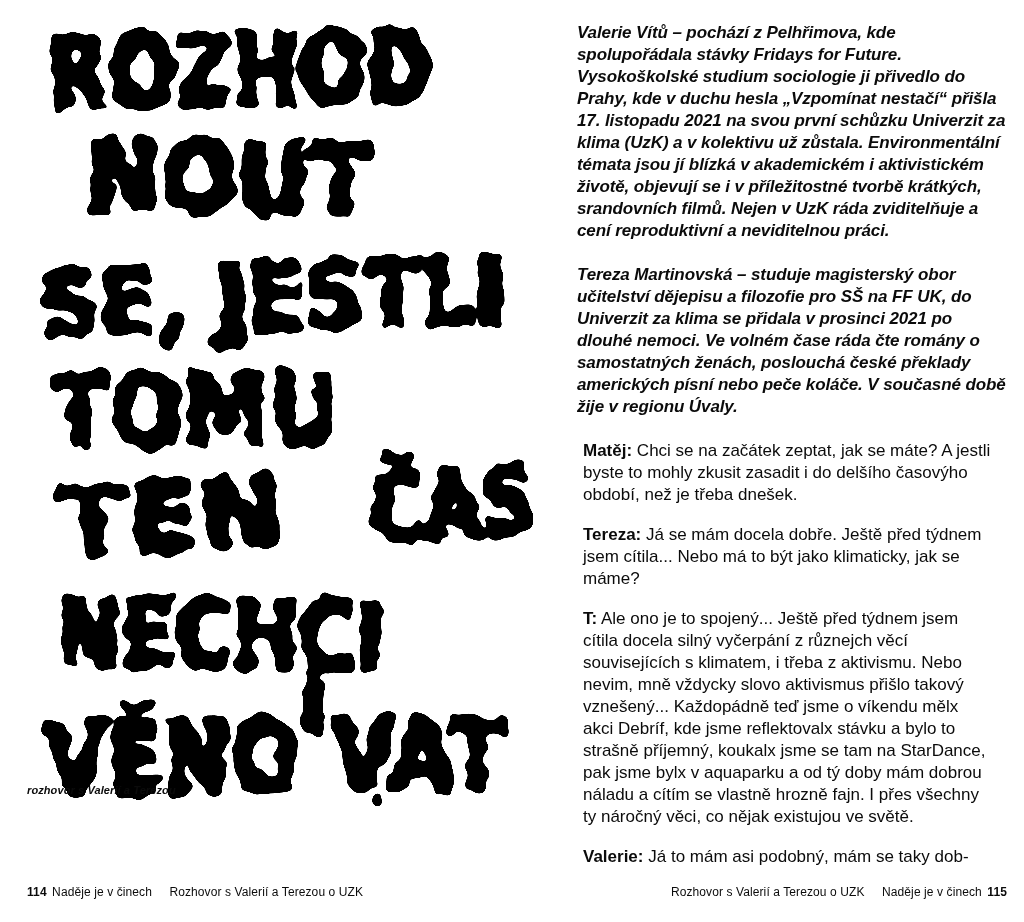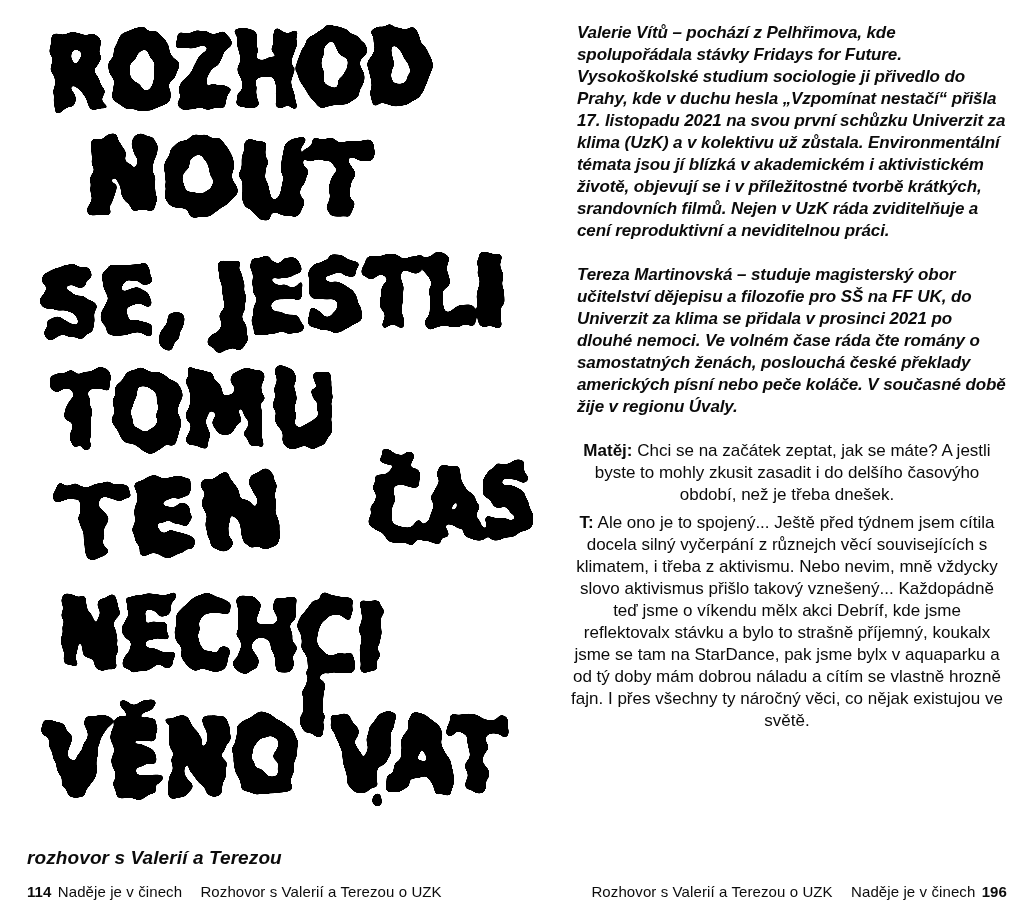--- a/index.html
+++ b/index.html
@@ -16,45 +16,45 @@
     position:absolute;left:18px;top:20px;
     width:540px;height:795px;
     display:block;
   }
   .blob-text text{
     font-family:"DejaVu Sans", sans-serif;
     font-weight:700;
     fill:#000;
   }
   .credit{
-    position:absolute;left:27px;top:847px;
-    font-size:19px;line-height:21px;
+    position:absolute;left:27px;top:780px;
+    font-size:11px;line-height:21px;
     font-weight:700;font-style:italic;
     letter-spacing:.1px;
   }
   
   .column{
     position:absolute;left:565px;top:22px;
     width:444px;height:858px;
     overflow:hidden;
     font-size:17px;line-height:22px;
   }
   .bio{
     margin:0 0 22px 12px;
     font-style:italic;
     font-weight:600;
     letter-spacing:-.1px;
   }
   .interview{margin-top:22px;}
-  .turn{margin:6px;text-align:center;}
+  .turn{margin:18px;}
   .turn b{font-weight:700;}
   
   .footer{
     position:absolute;top:883px;
-    font-size:15px;line-height:18px;
+    font-size:12px;line-height:18px;
     white-space:nowrap;
     letter-spacing:.1px;
   }
   .footer-left{left:27px;}
   .footer-right{right:17px;}
   .footer .num{font-weight:700;}
   .footer .sep{display:inline-block;width:14px;}
   .footer .small-sep{display:inline-block;width:2px;}
 </style>
 </head>
@@ -104,24 +104,26 @@
   <div>
 
     <div class="column">
 
       <p class="bio">Valerie Vítů – pochází z Pelhřimova, kde spolupořádala stávky Fridays for Future. Vysokoškolské studium sociologie ji přivedlo do Prahy, kde v duchu hesla „Vzpomínat nestačí“ přišla 17. listopadu 2021 na svou první schůzku Univerzit za klima (UzK) a v kolektivu už zůstala. Environmentální témata jsou jí blízká v akademickém i aktivistickém životě, objevují se i v příležitostné tvorbě krátkých, srandovních filmů. Nejen v UzK ráda zviditelňuje a cení reproduktivní a neviditelnou práci.</p>
 
       <p class="bio">Tereza Martinovská – studuje magisterský obor učitelství dějepisu a filozofie pro SŠ na FF UK, do Univerzit za klima se přidala v prosinci 2021 po dlouhé nemoci. Ve volném čase ráda čte romány o samostatných ženách, poslouchá české překlady amerických písní nebo peče koláče. V současné době žije v regionu Úvaly.</p>
 
       <div class="interview">
         <p class="turn"><b>Matěj:</b> <span>Chci se na začátek zeptat, jak se máte? A jestli byste to mohly zkusit zasadit i do delšího časovýho období, než je třeba dnešek.</span></p>
+        <p class="turn"><b>Tereza:</b> <span>Já se mám docela dobře. Ještě před týdnem jsem cítila... Nebo má to být jako klimaticky, jak se máme?</span></p>
         <p class="turn"><b>T:</b> <span>Ale ono je to spojený... Ještě před týdnem jsem cítila docela silný vyčerpání z různejch věcí souvisejících s klimatem, i třeba z aktivismu. Nebo nevim, mně vždycky slovo aktivismus přišlo takový vznešený... Každopádně teď jsme o víkendu mělx akci Debríf, kde jsme reflektovalx stávku a bylo to strašně příjemný, koukalx jsme se tam na StarDance, pak jsme bylx v aquaparku a od tý doby mám dobrou náladu a cítím se vlastně hrozně fajn. I přes všechny ty náročný věci, co nějak existujou ve světě.</span></p>
+        <p class="turn"><b>Valerie:</b> <span>Já to mám asi podobný, mám se taky dob-</span></p>
       </div>
     </div>
 
     <div class="footer footer-right">
       <span>Rozhovor s Valerií a Terezou o UZK</span><span class="sep"></span>
       <span>Naděje je v činech</span><span class="small-sep"></span>
-      <span class="num">196</span>
+      <span class="num">115</span>
     </div>
   </div>
 
 </div>
 
 </body></html>

